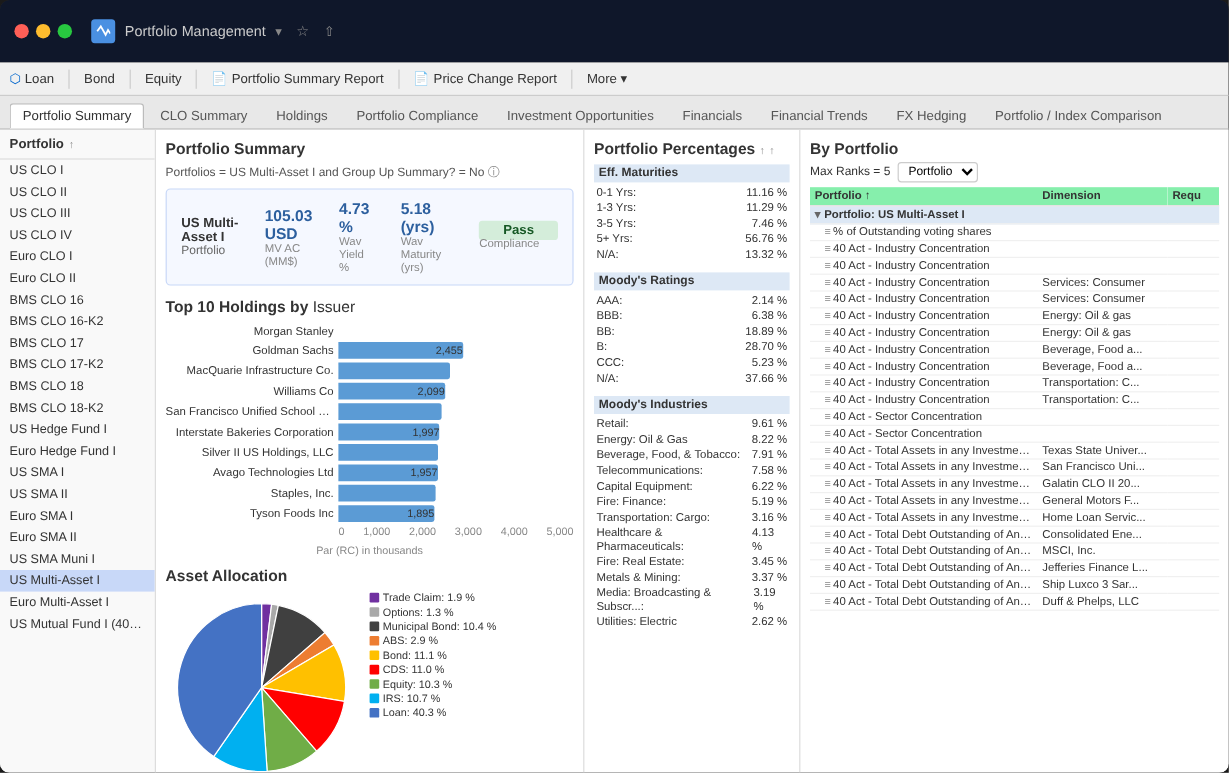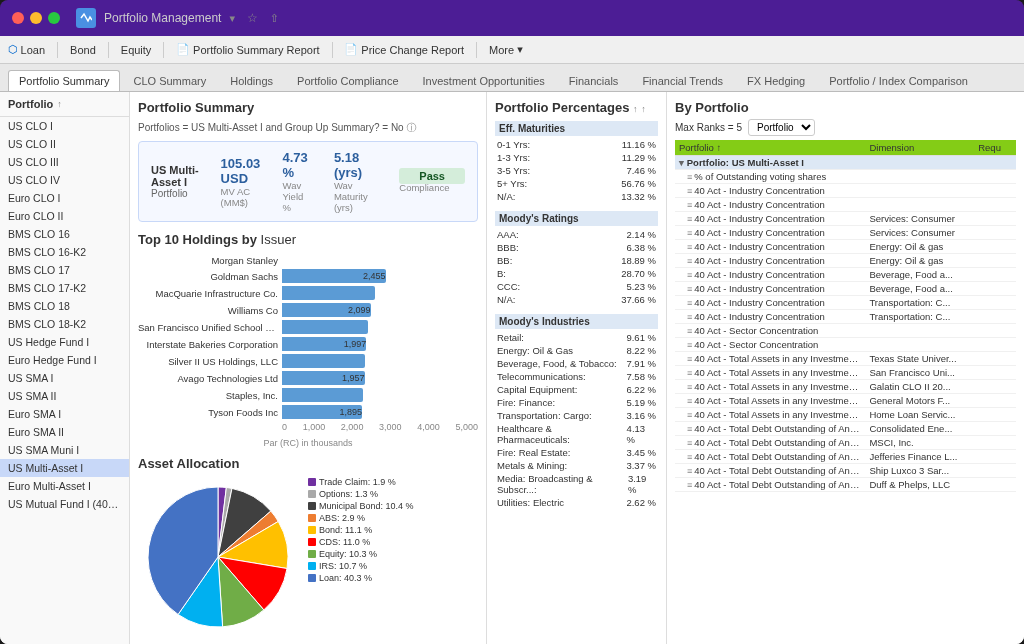--- a/index.html
+++ b/index.html
@@ -1,21 +1,21 @@
 <!DOCTYPE html>
 <html><head>
   <meta charset="utf-8">
   <style>
     * { box-sizing: border-box; margin: 0; padding: 0; }
     body { font-family: -apple-system, BlinkMacSystemFont, 'Segoe UI', Arial, sans-serif; font-size: 11px; background: #1a1a1a; color: #333; overflow: hidden; }
 
     .window { width: 1024px; height: 644px; background: #2a2a2a; border-radius: 8px; overflow: hidden; display: flex; flex-direction: column; }
 
     
-    .title-bar { height: 36px; background: #4c1d95; display: flex; align-items: center; padding: 0 12px; gap: 8px; flex-shrink: 0; }
+    .title-bar { height: 52px; background: #0f172a; display: flex; align-items: center; padding: 0 12px; gap: 8px; flex-shrink: 0; }
     .traffic-lights { display: flex; gap: 6px; }
     .traffic-light { width: 12px; height: 12px; border-radius: 50%; }
     .tl-red { background: #ff5f57; }
     .tl-yellow { background: #febc2e; }
     .tl-green { background: #28c840; }
     .app-icon { width: 20px; height: 20px; background: #4a90e2; border-radius: 3px; margin-left: 8px; display: flex; align-items: center; justify-content: center; }
     .app-title { color: #ccc; font-size: 12px; font-weight: 500; }
 
     
     .toolbar { height: 28px; background: #f0f0f0; display: flex; align-items: center; padding: 0 8px; gap: 12px; flex-shrink: 0; border-bottom: 1px solid #ccc; }
@@ -81,21 +81,21 @@
     .pct-section-header { background: #dde8f5; padding: 2px 4px; font-size: 10px; font-weight: 600; color: #333; margin-bottom: 2px; }
     .pct-row { display: flex; justify-content: space-between; padding: 1px 2px; font-size: 9.5px; color: #333; }
     .sort-arrow { color: #888; font-size: 9px; }
 
     
     .byport-panel { width: 358px; border-left: 1px solid #ddd; padding: 8px; overflow: hidden; display: flex; flex-direction: column; flex-shrink: 0; }
     .byport-header { font-size: 13px; font-weight: 600; color: #333; margin-bottom: 4px; }
     .byport-controls { display: flex; align-items: center; gap: 6px; margin-bottom: 4px; font-size: 10px; }
     .byport-select { border: 1px solid #ccc; background: #fff; border-radius: 3px; padding: 1px 4px; font-size: 10px; }
     .byport-table { width: 100%; border-collapse: collapse; font-size: 9.5px; }
-    .byport-table th { background: #84cc16; padding: 2px 4px; text-align: left; border-bottom: 1px solid #ddd; font-weight: 400; font-size: 9.5px; position: sticky; top: 16px; }
+    .byport-table th { background: #86efac; padding: 2px 4px; text-align: left; border-bottom: 1px solid #ddd; font-weight: 700; font-size: 9.5px; position: sticky; top: 16px; }
     .byport-table td { padding: 1px 4px; border-bottom: 1px solid #f0f0f0; color: #333; }
     .byport-section-row { background: #dde8f5; font-weight: 600; }
     .expand-icon { color: #666; margin-right: 3px; }
     .indent { padding-left: 12px !important; }
   </style>
 </head>
 <body>
 
 <div class="window">
 

